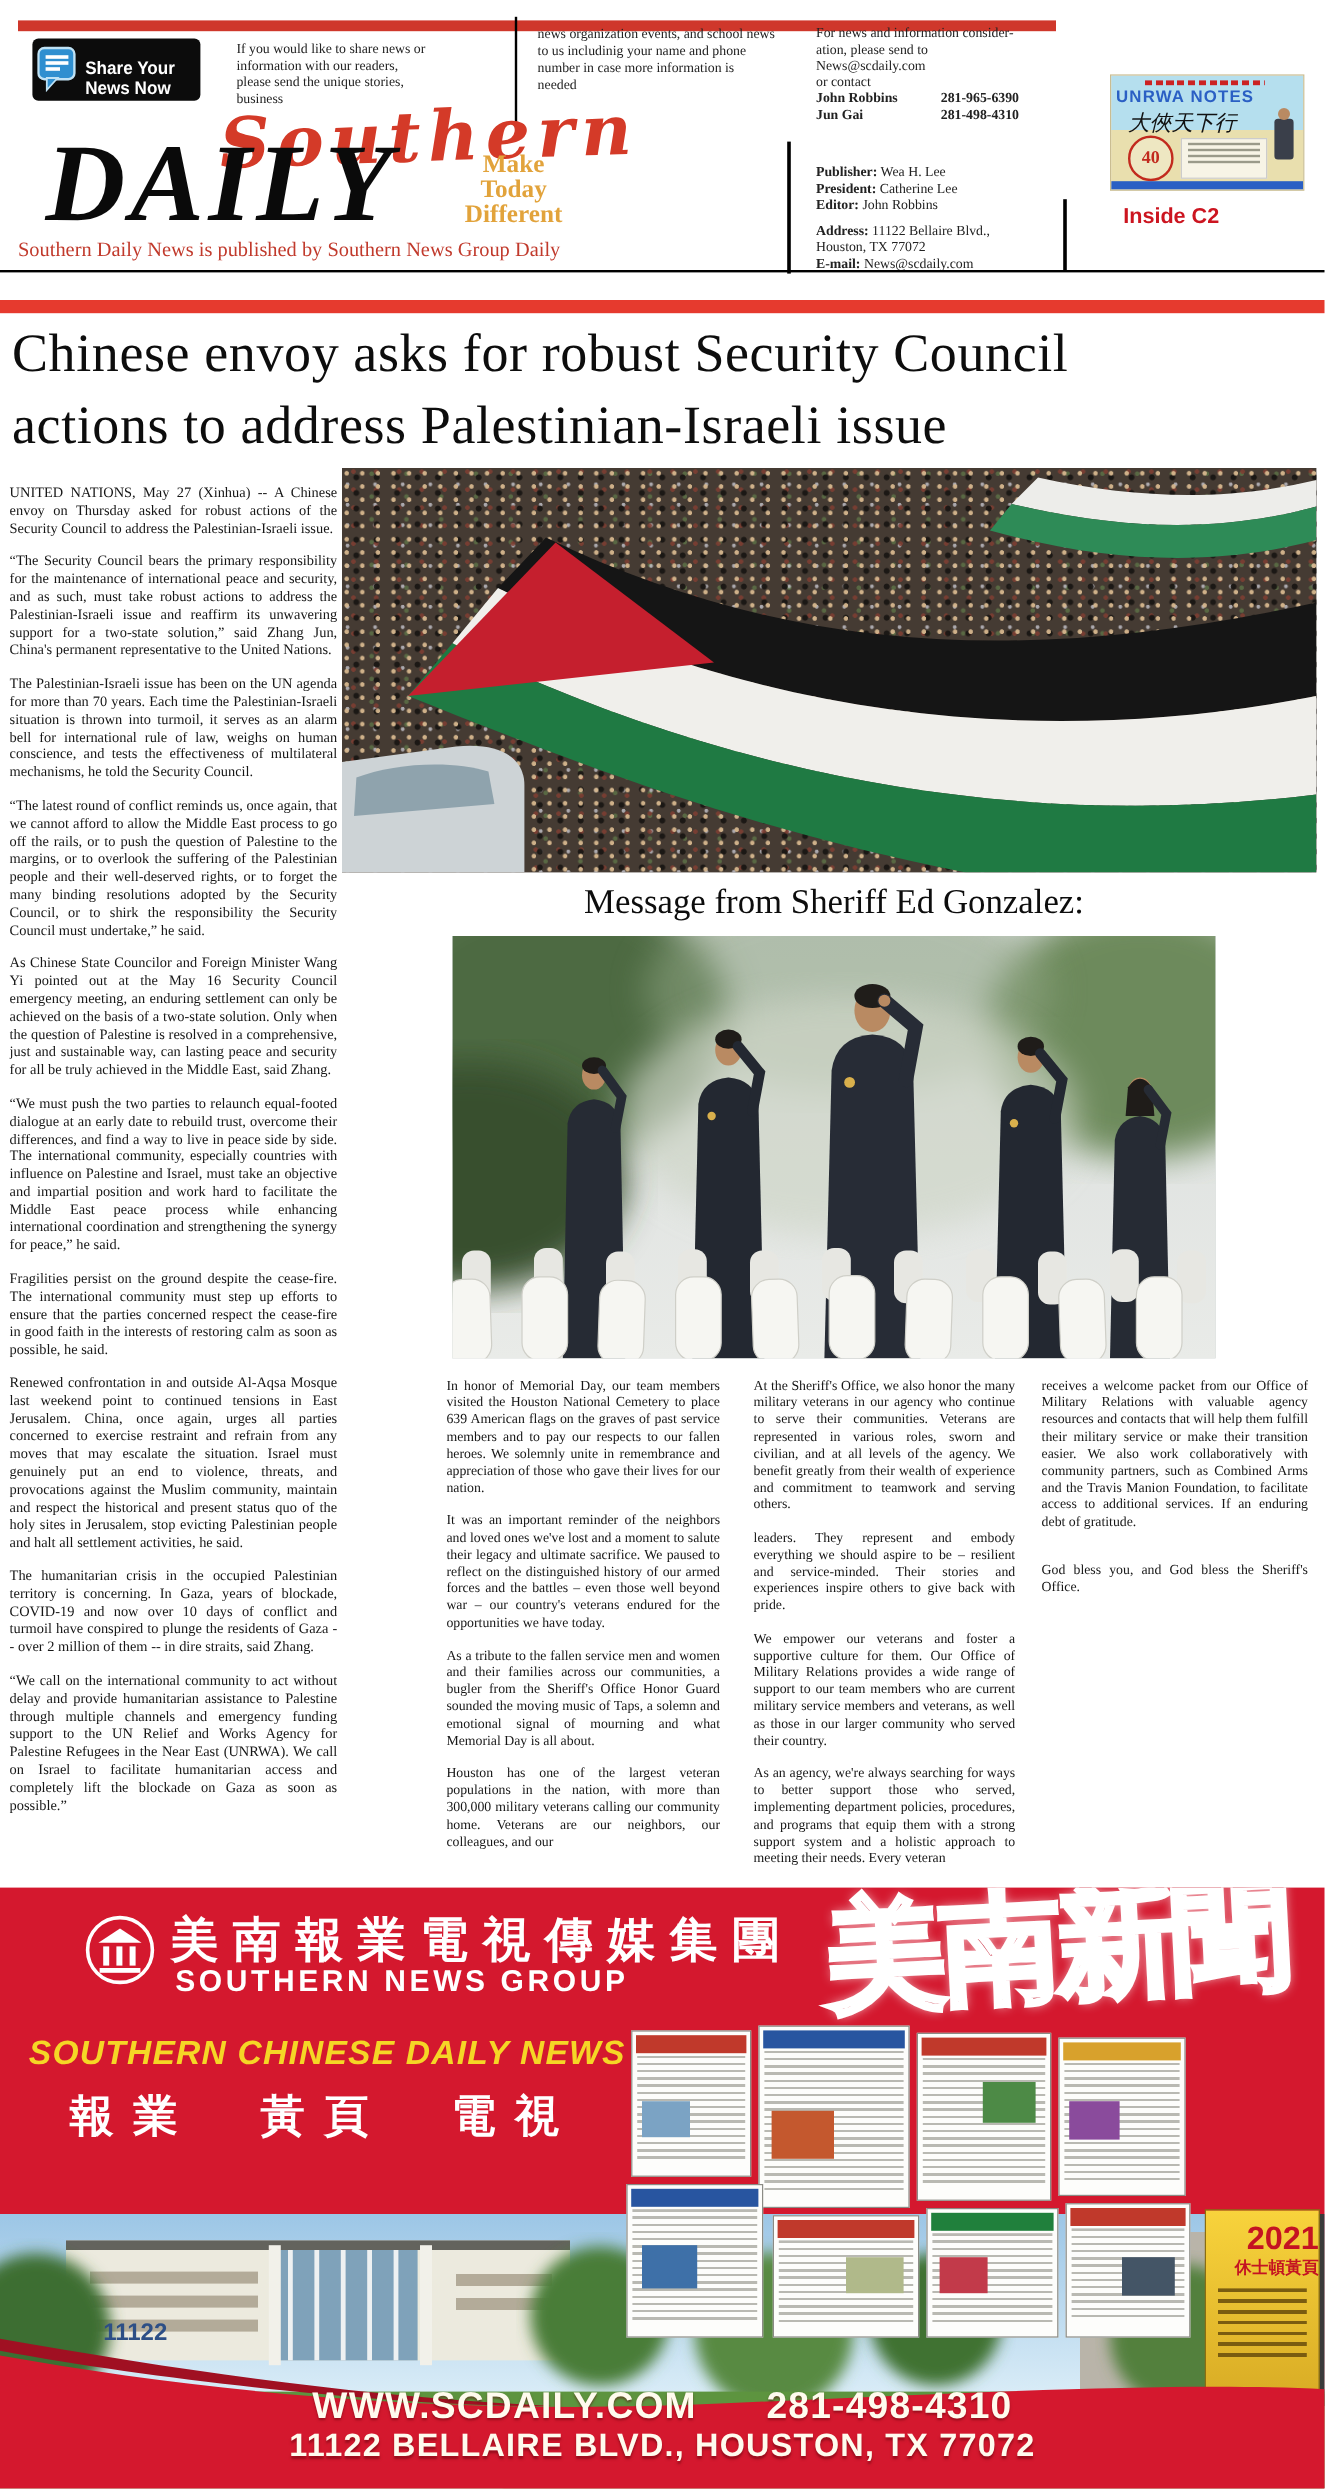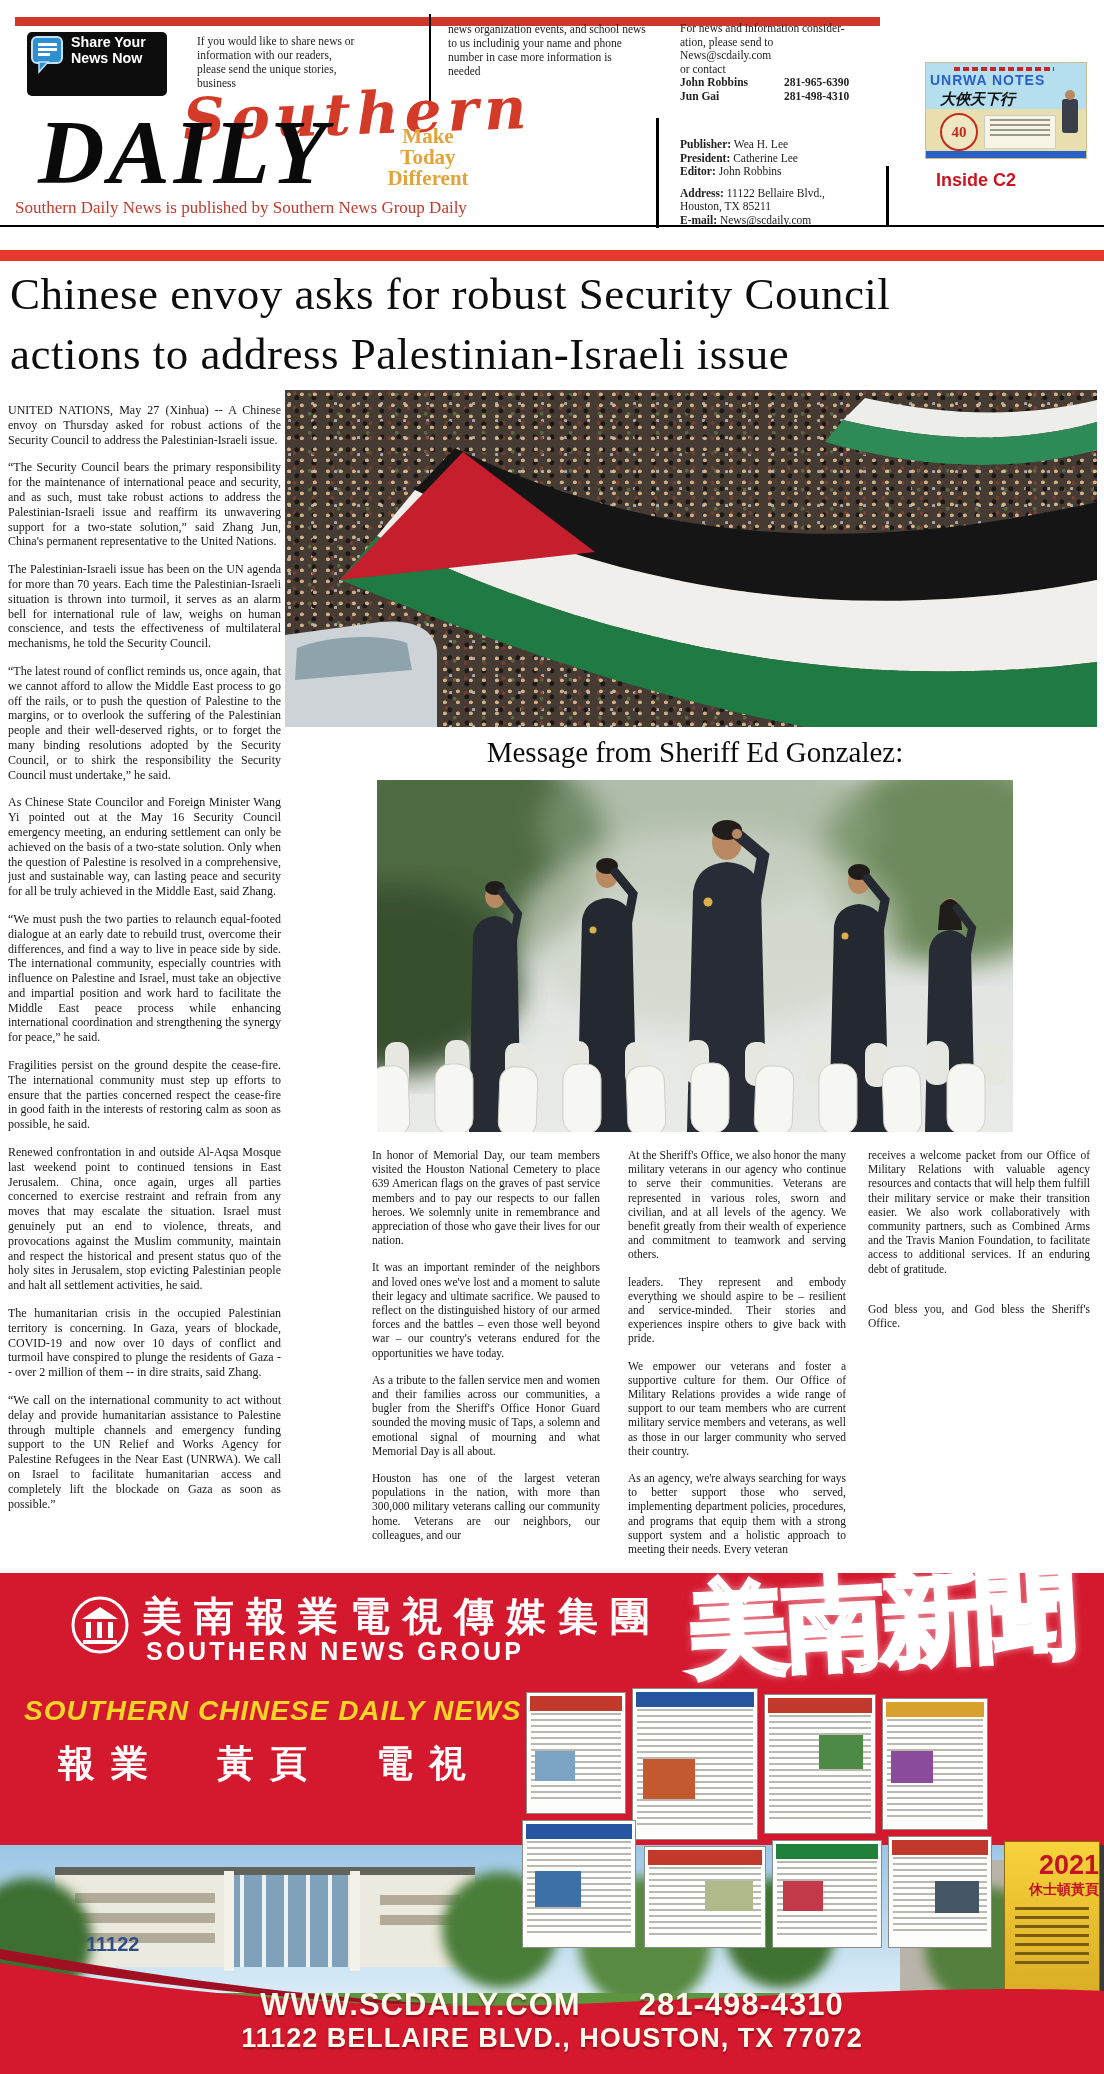--- a/index.html
+++ b/index.html
@@ -3,22 +3,22 @@
 <meta charset="utf-8">
 <title>Southern Daily</title>
 <style>
   html,body{margin:0;padding:0;background:#fff;}
   #page{position:relative;width:1104px;height:2074px;background:#fff;overflow:hidden;
         font-family:"Liberation Serif",serif;color:#111;}
   .abs{position:absolute;}
 
   
   .top-red-bar{left:15px;top:17px;width:865px;height:9px;background:#cf372b;}
-  .badge{left:27px;top:32px;width:140px;height:64px;background:#0c0c0c;border-radius:5px;
-         display:flex;align-items:flex-start;padding:2px 4px;box-sizing:border-box;}
+  .badge{left:27px;top:32px;width:140px;height:52px;background:#0c0c0c;border-radius:5px;
+         display:flex;align-items:flex-end;padding:2px 4px;box-sizing:border-box;}
   .badge-text{color:#fff;font-family:"Liberation Sans",sans-serif;font-weight:700;
               font-size:15px;line-height:16px;transform:scaleX(.95);transform-origin:left;}
   .hnote{font-size:11.5px;line-height:14px;color:#222;}
   .note1{left:197px;top:34px;width:162px;}
   .note2{left:448px;top:22px;width:198px;}
   .vline{background:#000;}
   .vl1{left:429px;top:14px;width:2px;height:92px;}
   .vl2{left:656px;top:118px;width:3px;height:110px;}
   .vl3{left:886px;top:166px;width:3px;height:60px;}
   .contact-block{left:680px;top:22px;width:228px;font-size:11.5px;line-height:13.5px;color:#222;}
@@ -27,21 +27,21 @@
   .staff-block{left:680px;top:138px;width:228px;font-size:11.5px;line-height:13.5px;color:#222;}
   .staff-block b{font-weight:700;}
   .staff-gap{height:8px;}
 
   .promo{left:925px;top:62px;width:160px;height:95px;overflow:hidden;
          background:linear-gradient(to bottom,#b5dfee 0 48%,#e9dfae 48% 100%);border:1px solid #cabd92;}
   .promo-redline{position:absolute;left:28px;top:4px;width:100px;height:4px;
          background:repeating-linear-gradient(to right,#c22 0 6px,transparent 6px 9px);}
   .promo-title{position:absolute;left:4px;top:9px;font-family:"Liberation Sans",sans-serif;
          font-weight:700;font-size:14px;color:#2a5fc4;letter-spacing:1px;}
-  .promo-sub{position:absolute;left:14px;top:27px;font-weight:700;font-size:15px;color:#111;font-style:italic;}
+  .promo-sub{position:absolute;left:14px;top:27px;font-weight:400;font-size:18px;color:#111;font-style:italic;}
   .promo-seal{position:absolute;left:14px;top:50px;width:34px;height:34px;border-radius:50%;
          border:2px solid #c22a1e;color:#c22a1e;font-weight:700;font-size:15px;
          display:flex;align-items:center;justify-content:center;background:rgba(255,255,255,.25);}
   .promo-panel{position:absolute;left:58px;top:52px;width:70px;height:32px;background:#f7f4e6;
          border:1px solid #ccc;}
   .promo-panel i{display:block;height:2px;background:#9a9a8a;margin:3px 5px 0;}
   .promo-person{position:absolute;right:8px;top:36px;width:16px;height:34px;background:#3a3f4a;border-radius:3px;}
   .promo-person::before{content:"";position:absolute;left:3px;top:-9px;width:10px;height:10px;
          border-radius:50%;background:#b98a62;}
   .promo-strip{position:absolute;left:0;bottom:0;width:100%;height:7px;background:#2a5fc4;}
@@ -167,21 +167,21 @@
       <span>281-498-4310</span>
     </div>
   </div>
 
   <div class="abs staff-block">
     <div><b>Publisher:</b> <span>Wea H. Lee</span></div>
     <div><b>President:</b> <span>Catherine Lee</span></div>
     <div><b>Editor:</b> <span>John Robbins</span></div>
     <div class="staff-gap"></div>
     <div><b>Address:</b> <span>11122 Bellaire Blvd.,</span></div>
-    <div>Houston, TX 85211</div>
+    <div>Houston, TX 77072</div>
     <div><b>E-mail:</b> <span>News@scdaily.com</span></div>
   </div>
   <div class="abs vline vl3"></div>
 
   <div class="abs promo">
     <div class="promo-redline"></div>
     <div class="promo-title">UNRWA NOTES</div>
     <div class="promo-sub">大俠天下行</div>
     <div class="promo-seal">40</div>
     <div class="promo-panel">

